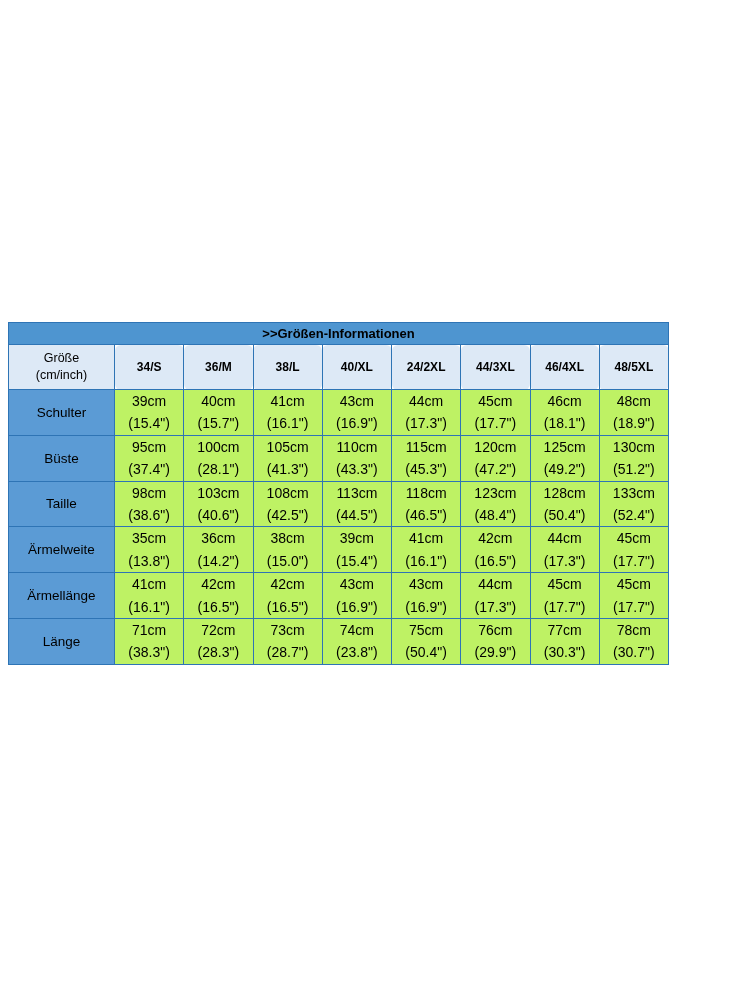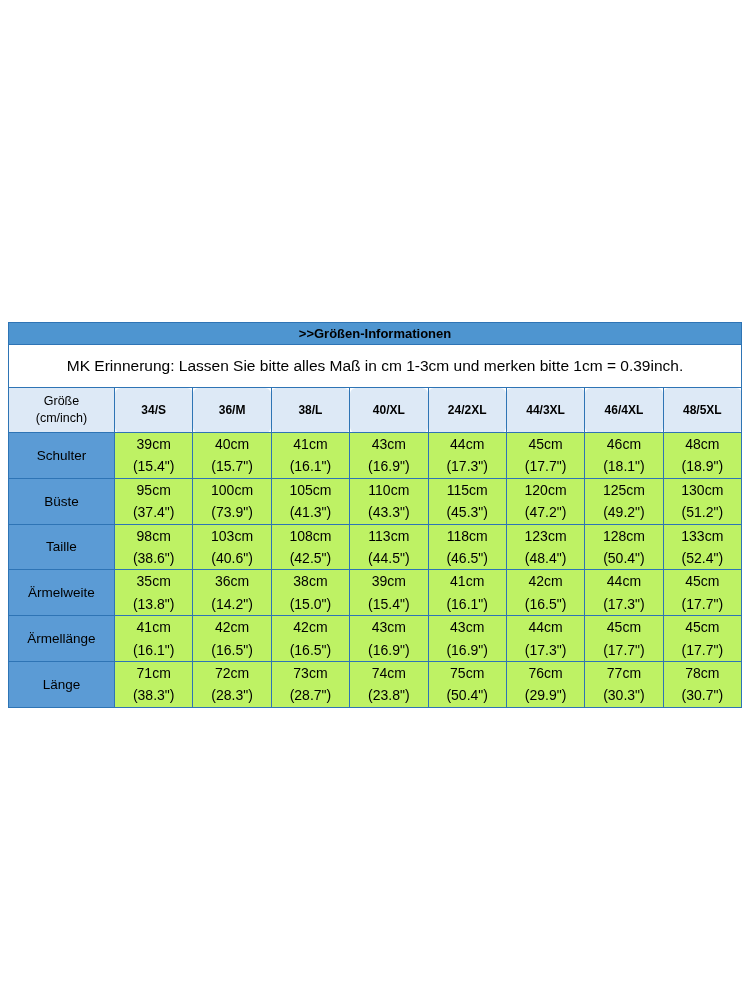--- a/index.html
+++ b/index.html
@@ -12,21 +12,21 @@
     position: relative;
     width: 750px;
     height: 1000px;
     background: #ffffff;
     overflow: hidden;
   }
   .table-wrap {
     position: absolute;
     left: 8px;
     top: 322px;
-    width: 734px;
+    width: 661px;
   }
   table.size-table {
     border-collapse: collapse;
     width: 100%;
     table-layout: fixed;
   }
   table.size-table td, table.size-table th {
     border: 1px solid var(--border, #2e74b5);
     text-align: center;
     vertical-align: middle;
@@ -87,23 +87,20 @@
     <table class="size-table">
       <colgroup>
         <col style="width:106px">
         <col span="8">
       </colgroup>
       <tbody>
         <tr>
           <td class="title-cell" colspan="9">&gt;&gt;Größen-Informationen</td>
         </tr>
         <tr>
-          <td class="note-cell" colspan="9">MK Erinnerung: Lassen Sie bitte alles Maß in cm 1-3cm und merken bitte 1cm = 0.39inch.</td>
-        </tr>
-        <tr>
           <th class="corner-header">Größe
 (cm/inch)</th>
           <th class="size-header">34/S</th>
           <th class="size-header">36/M</th>
           <th class="size-header">38/L</th>
           <th class="size-header">40/XL</th>
           <th class="size-header">24/2XL</th>
           <th class="size-header">44/3XL</th>
           <th class="size-header">46/4XL</th>
           <th class="size-header">48/5XL</th>
@@ -125,21 +122,21 @@
           <td class="cell">46cm
 (18.1")</td>
           <td class="cell">48cm
 (18.9")</td>
         </tr>
         <tr>
           <td class="rowlabel">Büste</td>
           <td class="cell">95cm
 (37.4")</td>
           <td class="cell">100cm
-(73.9")</td>
+(28.1")</td>
           <td class="cell">105cm
 (41.3")</td>
           <td class="cell">110cm
 (43.3")</td>
           <td class="cell">115cm
 (45.3")</td>
           <td class="cell">120cm
 (47.2")</td>
           <td class="cell">125cm
 (49.2")</td>

